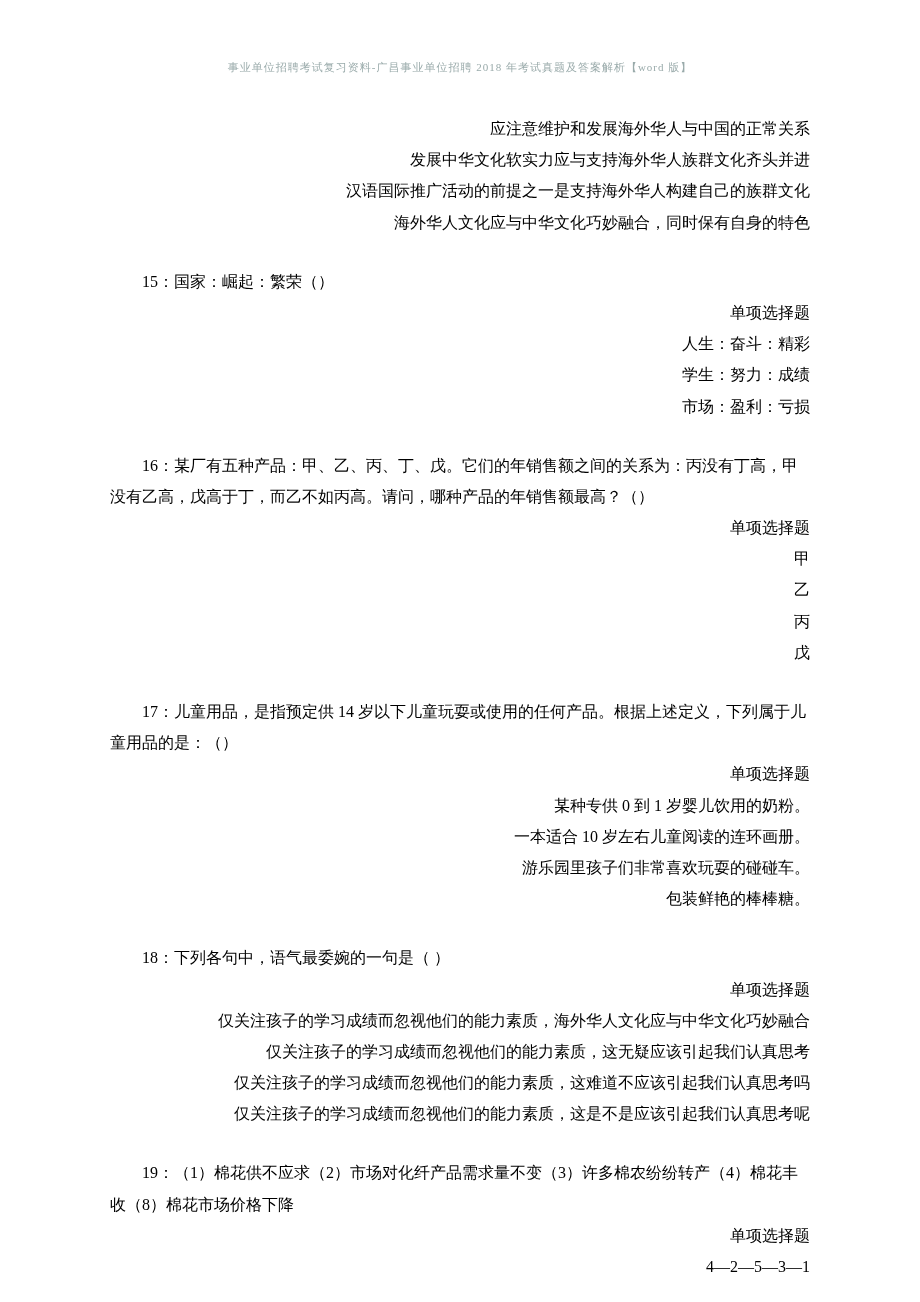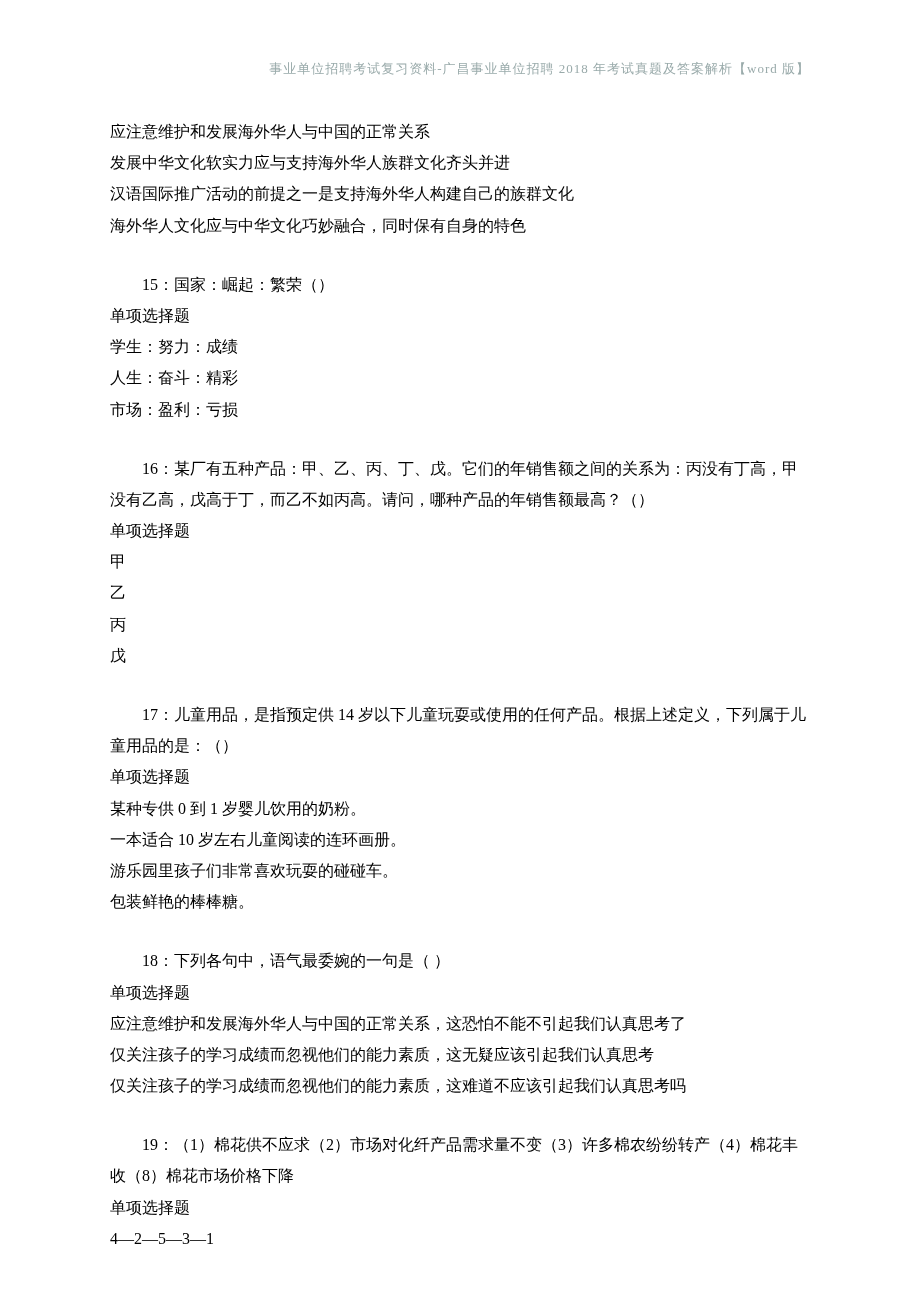--- a/index.html
+++ b/index.html
@@ -10,41 +10,42 @@
     width: 920px;
   }
   .page {
     padding: 60px 110px 60px 110px;
     box-sizing: border-box;
     width: 920px;
     min-height: 1302px;
     position: relative;
   }
   .header {
-    text-align: right;
-    font-size: 13px;
+    text-align: center;
+    font-size: 11px;
     color: #9aa;
     letter-spacing: 1px;
     margin-bottom: 38px;
     font-family: "SimSun", serif;
   }
   .content {
     font-size: 16px;
     color: #000;
     line-height: 1.95;
   }
   .block {
     margin-bottom: 28px;
   }
   .qline {
     text-indent: 2em;
     font-family: Liberation Serif, serif;
   }
   .opt {
     text-indent: 0;
+    text-align: right;
   }
 </style>
 </head>
 <body>
 
 <div class="page">
 
   <div class="header">事业单位招聘考试复习资料-广昌事业单位招聘 2018 年考试真题及答案解析【word 版】</div>
 
   <div class="content">
@@ -52,22 +53,22 @@
     <div class="block">
       <div class="opt">应注意维护和发展海外华人与中国的正常关系</div>
       <div class="opt">发展中华文化软实力应与支持海外华人族群文化齐头并进</div>
       <div class="opt">汉语国际推广活动的前提之一是支持海外华人构建自己的族群文化</div>
       <div class="opt">海外华人文化应与中华文化巧妙融合，同时保有自身的特色</div>
     </div>
 
     <div class="block">
       <div class="qline">15：国家：崛起：繁荣（）</div>
       <div class="opt">单项选择题</div>
+      <div class="opt">人生：奋斗：精彩</div>
       <div class="opt">学生：努力：成绩</div>
-      <div class="opt">人生：奋斗：精彩</div>
       <div class="opt">市场：盈利：亏损</div>
     </div>
 
     <div class="block">
       <div class="qline">16：某厂有五种产品：甲、乙、丙、丁、戊。它们的年销售额之间的关系为：丙没有丁高，甲没有乙高，戊高于丁，而乙不如丙高。请问，哪种产品的年销售额最高？（）</div>
       <div class="opt">单项选择题</div>
       <div class="opt">甲</div>
       <div class="opt">乙</div>
       <div class="opt">丙</div>
       <div class="opt">戊</div>
@@ -78,23 +79,24 @@
       <div class="opt">单项选择题</div>
       <div class="opt">某种专供 0 到 1 岁婴儿饮用的奶粉。</div>
       <div class="opt">一本适合 10 岁左右儿童阅读的连环画册。</div>
       <div class="opt">游乐园里孩子们非常喜欢玩耍的碰碰车。</div>
       <div class="opt">包装鲜艳的棒棒糖。</div>
     </div>
 
     <div class="block">
       <div class="qline">18：下列各句中，语气最委婉的一句是（  ）</div>
       <div class="opt">单项选择题</div>
-      <div class="opt">应注意维护和发展海外华人与中国的正常关系，这恐怕不能不引起我们认真思考了</div>
+      <div class="opt">仅关注孩子的学习成绩而忽视他们的能力素质，海外华人文化应与中华文化巧妙融合</div>
       <div class="opt">仅关注孩子的学习成绩而忽视他们的能力素质，这无疑应该引起我们认真思考</div>
       <div class="opt">仅关注孩子的学习成绩而忽视他们的能力素质，这难道不应该引起我们认真思考吗</div>
+      <div class="opt">仅关注孩子的学习成绩而忽视他们的能力素质，这是不是应该引起我们认真思考呢</div>
     </div>
 
     <div class="block">
       <div class="qline">19：（1）棉花供不应求（2）市场对化纤产品需求量不变（3）许多棉农纷纷转产（4）棉花丰收（8）棉花市场价格下降</div>
       <div class="opt">单项选择题</div>
       <div class="opt">4—2—5—3—1</div>
 
     </div>
 
   </div>

